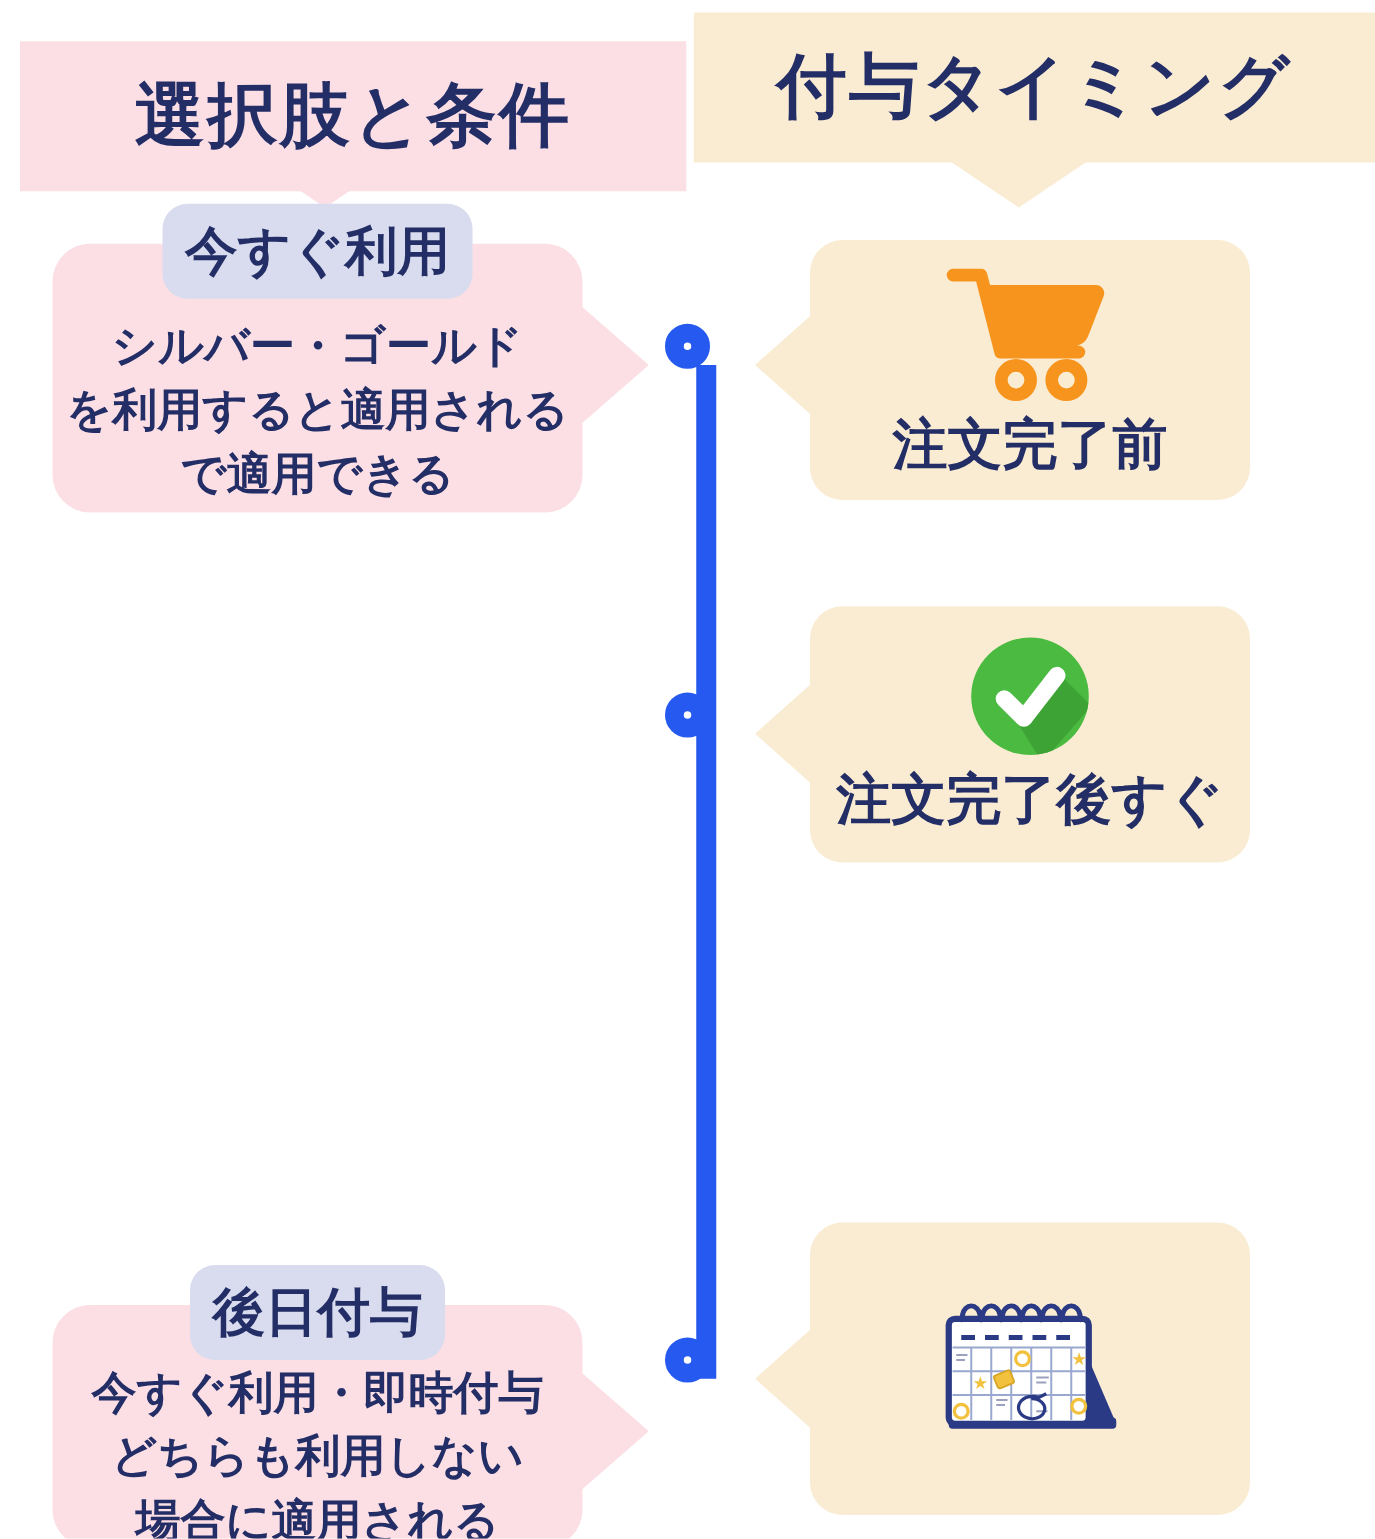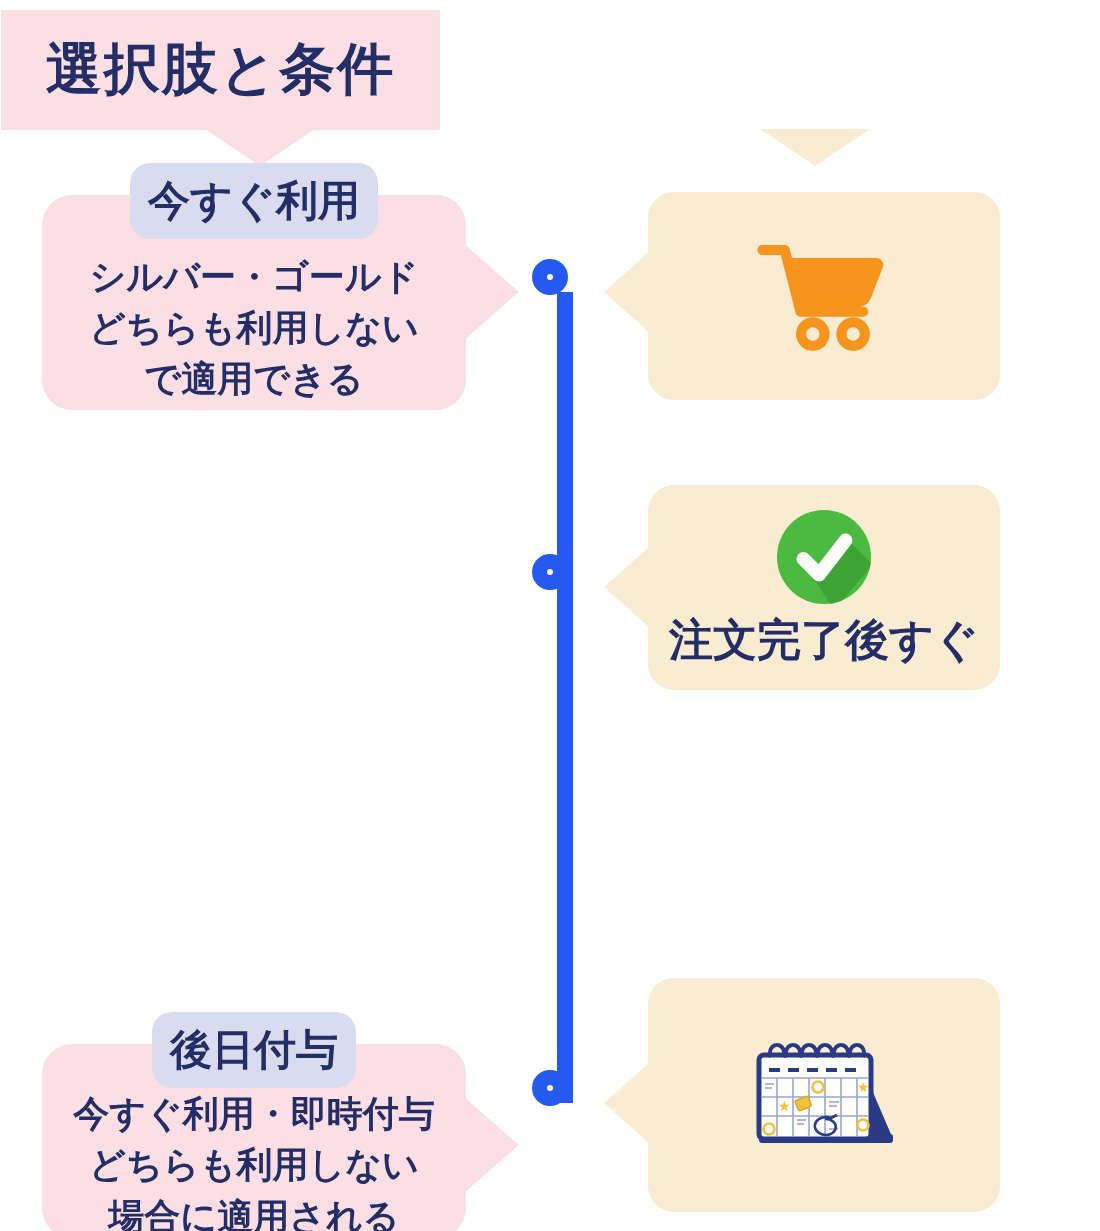--- a/index.html
+++ b/index.html
@@ -12,21 +12,21 @@
   .canvas{
     position:relative; width:1100px; height:1231px; background:#ffffff;
     font-family:"Liberation Sans","DejaVu Sans",sans-serif; overflow:hidden;
   }
   
   .header{
     position:absolute; top:10px; height:120px; display:flex; align-items:center;
     justify-content:center; font-size:56px; font-weight:bold; color:var(--navy);
     letter-spacing:2px;
   }
-  .header.h-left{left:1px; width:439px; background:var(--pink);}
+  .header.h-left{left:16px; width:533px; background:var(--pink);margin-top:23px;}
   .header.h-right{left:555px; width:545px; background:var(--cream);}
   .header-tail{position:absolute; top:129px; width:0; height:0;
     border-left:55px solid transparent; border-right:55px solid transparent;}
   .header-tail.t-left{left:205px; border-top:37px solid var(--pink);}
   .header-tail.t-right{left:760px; border-top:37px solid var(--cream);}
   
   .timeline-line{position:absolute; left:557px; top:292px; width:16px; height:811px;
     background:var(--blue); z-index:1;}
   .timeline-node{position:absolute; left:532px; width:36px; height:36px; background:#fff;
     border:15px solid var(--blue); border-radius:50%; z-index:2;}
@@ -68,32 +68,35 @@
   .cal-pencil{fill:var(--cal-yellow); stroke:#d8a728; stroke-width:1.5;}
 </style>
 </head>
 <body>
 
 <div class="canvas">
 
   <div class="header h-left">
     <span>選択肢と条件</span>
   </div>
+  <div class="header h-right">
+    <span>付与タイミング</span>
+  </div>
   <div class="header-tail t-left"></div>
   <div class="header-tail t-right"></div>
 
   <div class="timeline-line"></div>
   <div class="timeline-node" style="top:259px;"></div>
   <div class="timeline-node" style="top:554px;"></div>
   <div class="timeline-node" style="top:1070px;"></div>
 
   <div class="bubble" style="top:195px; width:424px; height:215px; padding-top:50px;">
     <div class="badge">今すぐ利用</div>
     <div class="body">シルバー・ゴールド
-どちらも利用しない
+を利用すると適用される
 で適用できる</div>
     <div class="tail-right" style="top:49px;"></div>
   </div>
 
 
   <div class="bubble" style="top:1044px; width:424px; height:194px; padding-top:48px;">
     <div class="badge">後日付与</div>
     <div class="body">今すぐ利用・即時付与
 どちらも利用しない
 場合に適用される</div>
@@ -101,20 +104,21 @@
   </div>
 
   <div class="card" style="top:192px; height:208px;">
     <div class="tail-left" style="top:60px;"></div>
     <svg width="150" height="112" viewBox="0 0 130 100">
       <path class="cart-stroke" d="M10 9 H30 L44 64 H100"></path>
       <path class="cart-fill" d="M34 18 H112 a4 4 0 0 1 3.8 5.2 L105 51 a10 10 0 0 1 -9.6 7 H46 Z"></path>
       <circle class="cart-stroke" cx="55" cy="84" r="10.5"></circle>
       <circle class="cart-stroke" cx="91" cy="84" r="10.5"></circle>
     </svg>
+    <div class="label">注文完了前</div>
   </div>
 
   <div class="card" style="top:485px; height:205px;align-items:center;">
     <div class="tail-left" style="top:62px;"></div>
     <svg width="98" height="98" viewBox="0 0 100 100">
       <defs>
           <clipPath id="ck">
             <circle cx="50" cy="50" r="48"></circle>
           </clipPath>
         </defs>

